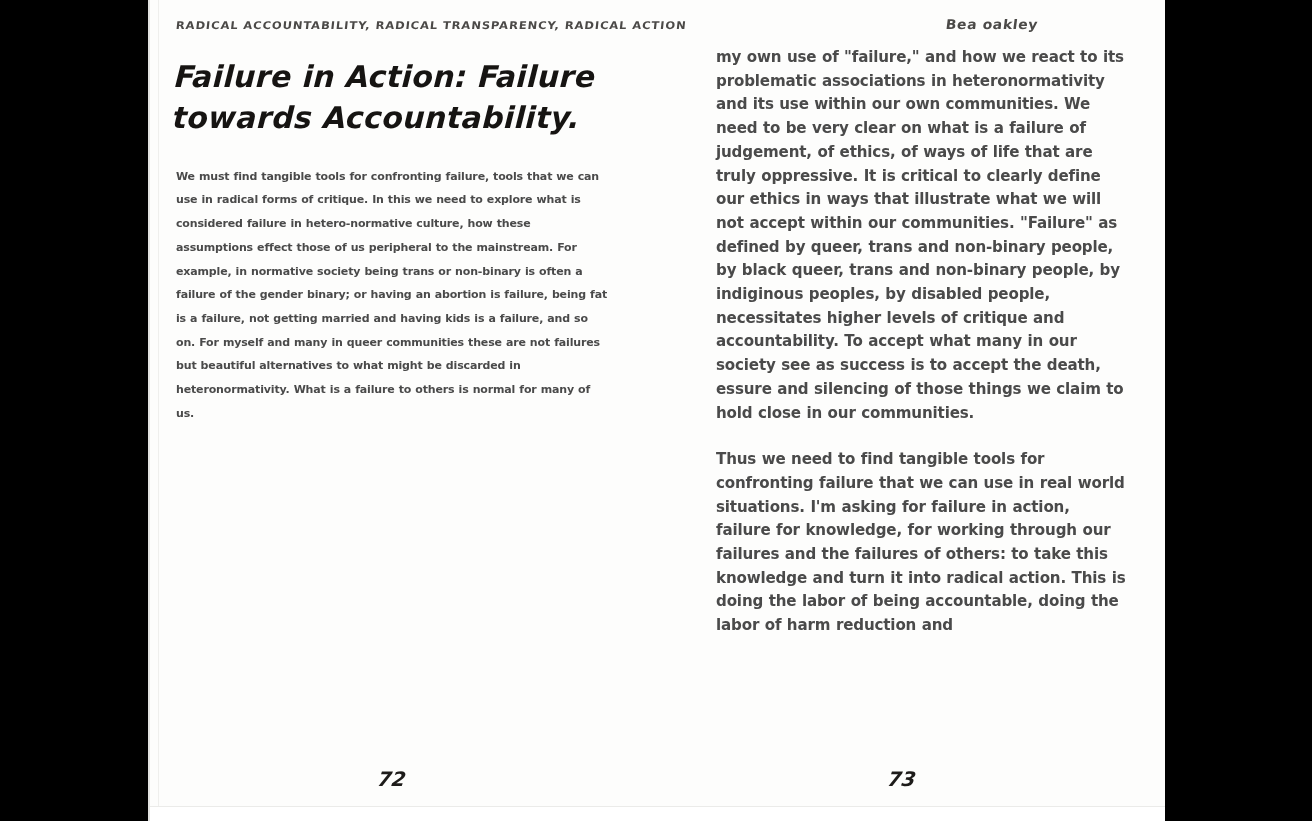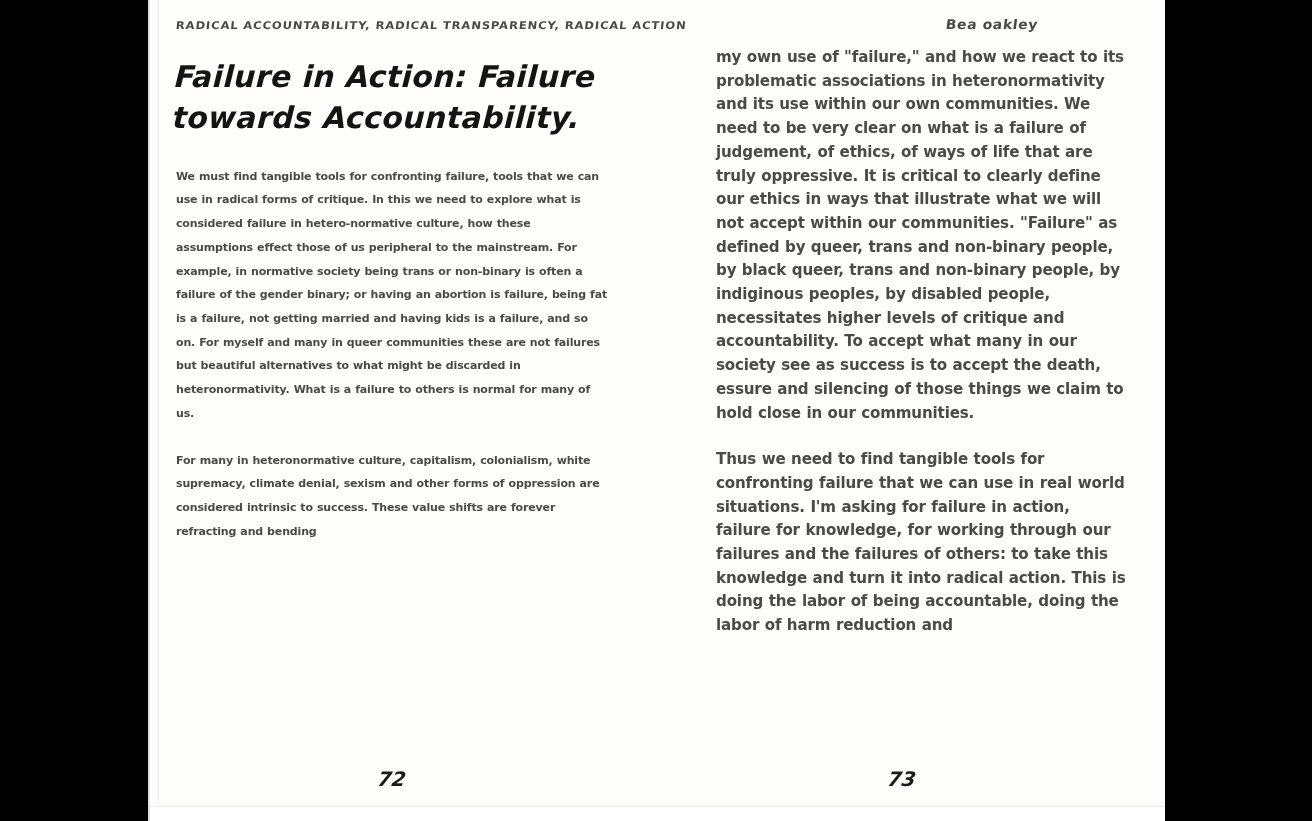--- a/index.html
+++ b/index.html
@@ -190,21 +190,20 @@
 
     <div class="columns">
 
       <div class="col col-left">
         <div class="article-title">
           <span class="word">Failure in Action: Failure</span>
           <span class="word">towards Accountability.</span>
         </div>
         <div class="body-text">
           <p>We must find tangible tools for confronting failure, tools that we can use in radical forms of critique. In this we need to explore what is considered failure in hetero-normative culture, how these assumptions effect those of us peripheral to the mainstream. For example, in normative society being trans or non-binary is often a failure of the gender binary; or having an abortion is failure, being fat is a failure, not getting married and having kids is a failure, and so on. For myself and many in queer communities these are not failures but beautiful alternatives to what might be discarded in heteronormativity. What is a failure to others is normal for many of us.</p>
-          <p>For many in heteronormative culture, capitalism, colonialism, white supremacy, climate denial, sexism and other forms of oppression are considered intrinsic to success. These value shifts are forever refracting and bending</p>
         </div>
       </div>
 
       <div class="col col-right">
         <div class="body-text">
           <p>my own use of "failure," and how we react to its problematic associations in heteronormativity and its use within our own communities. We need to be very clear on what is a failure of judgement, of ethics, of ways of life that are truly oppressive. It is critical to clearly define our ethics in ways that illustrate what we will not accept within our communities. "Failure" as defined by queer, trans and non-binary people, by black queer, trans and non-binary people, by indiginous peoples, by disabled people, necessitates higher levels of critique and accountability. To accept what many in our society see as success is to accept the death, essure and silencing of those things we claim to hold close in our communities.</p>
           <p>Thus we need to find tangible tools for confronting failure that we can use in real world situations. I'm asking for failure in action, failure for knowledge, for working through our failures and the failures of others: to take this knowledge and turn it into radical action. This is doing the labor of being accountable, doing the labor of harm reduction and</p>
         </div>
       </div>
 

